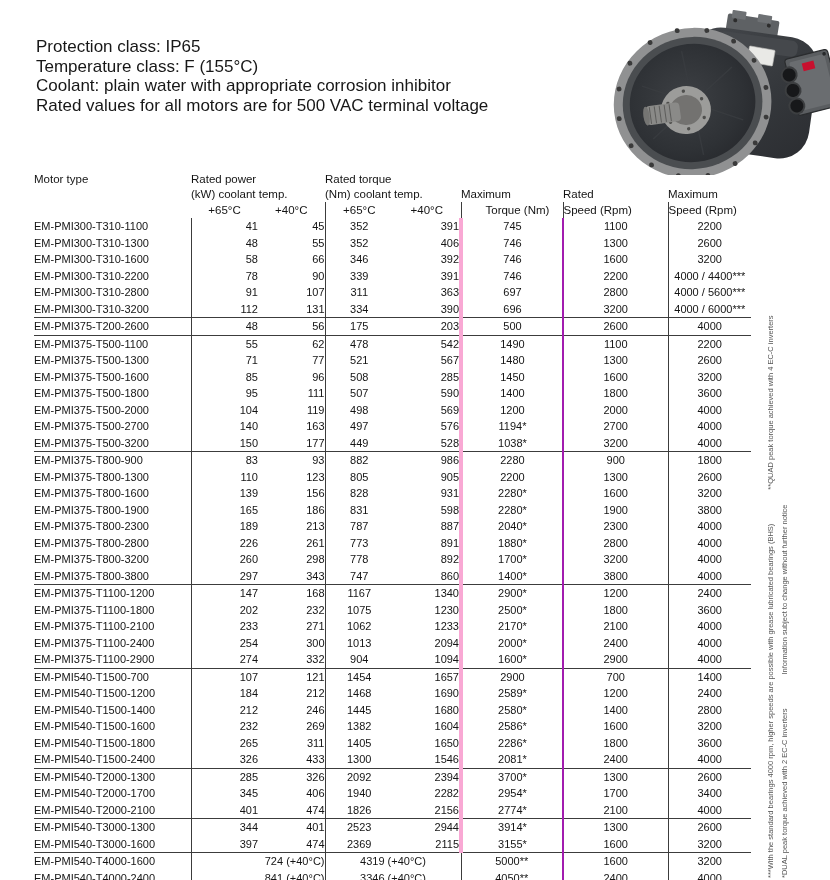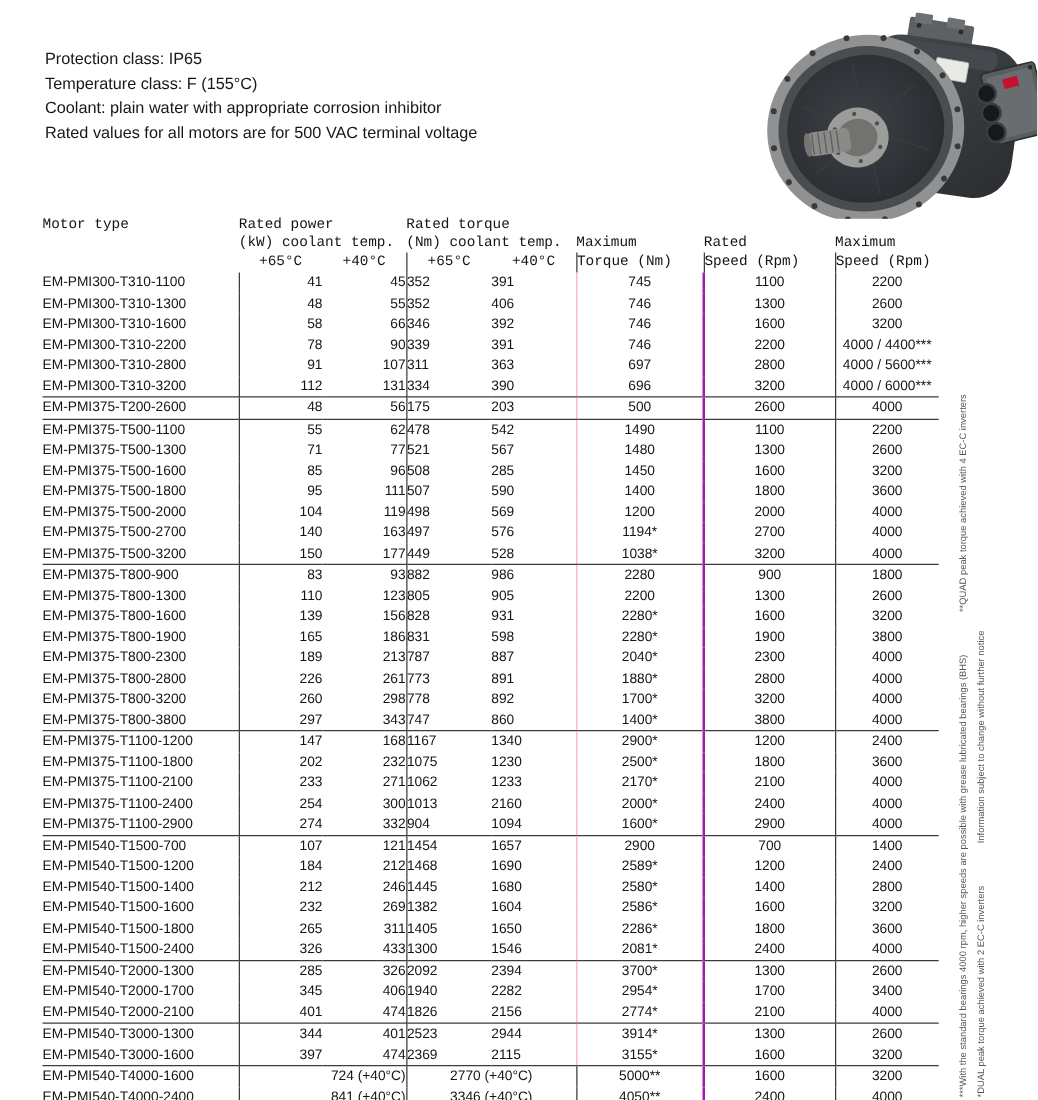--- a/index.html
+++ b/index.html
@@ -1,36 +1,36 @@
 <!DOCTYPE html>
 <html><head>
 <meta charset="utf-8">
 <style>
   html,body { margin:0; padding:0; background:#ffffff; }
   .page {
     position:relative; width:830px; height:880px; background:#ffffff;
     font-family:"Liberation Sans", sans-serif; color:#141414; overflow:hidden;
   }
   
-  .info-block { position:absolute; left:36px; top:37px; font-size:13px; line-height:19.5px; color:#171717; }
+  .info-block { position:absolute; left:36px; top:37px; font-size:17px; line-height:19.5px; color:#171717; }
   
   .motor-photo { position:absolute; left:598px; top:10px; width:232px; height:165px; }
   
   .spec-table-wrap { position:absolute; left:34px; top:172px; }
   table.spec { border-collapse:collapse; table-layout:fixed; width:717px; }
   table.spec th, table.spec td { padding:0; margin:0; font-weight:normal; white-space:nowrap; overflow:visible; }
-  thead th { font-size:11.5px; height:15px; line-height:15px; vertical-align:bottom; text-align:left; color:#141414;font-family:Liberation Mono, monospace; }
+  thead th { font-size:11.5px; height:15px; line-height:15px; vertical-align:bottom; text-align:left; color:#141414; }
   thead tr.h3 th { height:16px; line-height:16px;margin-top:28px; }
   tbody td { font-size:11px; height:16.5px; line-height:16.5px; color:#141414; }
   
   .c-type   { text-align:left;  padding-left:2px;  border-right:1px solid #3c3c3c; }
   .c-p65    { text-align:right; padding-right:20px; }
   .c-p40    { text-align:right; padding-right:20px; border-right:1px solid #3c3c3c; }
-  .c-t65    { text-align:left; padding-right:15px; }
-  .c-t40    { padding-right:28px; border-right:1px solid #f9a8d4; }
+  .c-t65    { text-align:center; padding-right:15px; }
+  .c-t40    { text-align:right; padding-right:28px; border-right:4px solid #f9a8d4; }
   .c-maxt   { text-align:center; padding-right:28px; border-right:2px solid #a21caf; }
   .c-rspeed { text-align:center; padding-right:50px; border-right:1px solid #3c3c3c; }
   .c-mspeed { text-align:center; padding-right:22px; }
   .c-pmerge { text-align:right; padding-right:20px; border-right:1px solid #3c3c3c; }
   .c-tmerge { text-align:center; padding-right:12px; border-right:1px solid #3c3c3c; }
   
   .h-left5  { padding-left:5px; }
   .h-maxt   { padding-left:4px; }
   .h-rspeed { padding-left:7px; }
   .h-mspeed { padding-left:6px; }
@@ -180,21 +180,21 @@
           <th class="h-maxt">Maximum</th>
           <th class="h-rspeed">Rated</th>
           <th class="h-mspeed">Maximum</th>
         </tr>
         <tr class="h3">
           <th></th>
           <th class="h-temp">+65°C</th>
           <th class="h-temp" style="border-right:1px solid #3c3c3c;">+40°C</th>
           <th class="h-temp">+65°C</th>
           <th class="h-temp" style="border-right:1px solid #3c3c3c;">+40°C</th>
-          <th class="h-maxt" style="border-right:1px solid #3c3c3c;">Torque (Nm)</th>
+          <th class="h-maxt" style="border-right:1px solid #3c3c3c;padding-left:24px;">Torque (Nm)</th>
           <th class="h-rspeed" style="border-right:1px solid #3c3c3c;">Speed (Rpm)</th>
           <th class="h-mspeed">Speed (Rpm)</th>
         </tr>
       </thead>
       <tbody id="spec-body">
           <tr>
             <td class="c-type">EM-PMI300-T310-1100</td>
             <td class="c-p65">41</td>
             <td class="c-p40">45</td>
             <td class="c-t65">352</td>
@@ -441,21 +441,21 @@
             <td class="c-t40">1233</td>
             <td class="c-maxt">2170*</td>
             <td class="c-rspeed">2100</td>
             <td class="c-mspeed">4000</td>
           </tr>
           <tr>
             <td class="c-type">EM-PMI375-T1100-2400</td>
             <td class="c-p65">254</td>
             <td class="c-p40">300</td>
             <td class="c-t65">1013</td>
-            <td class="c-t40">2160</td>
+            <td class="c-t40">2094</td>
             <td class="c-maxt">2000*</td>
             <td class="c-rspeed">2400</td>
             <td class="c-mspeed">4000</td>
           </tr>
           <tr class="group-end">
             <td class="c-type">EM-PMI375-T1100-2900</td>
             <td class="c-p65">274</td>
             <td class="c-p40">332</td>
             <td class="c-t65">904</td>
             <td class="c-t40">1094</td>
@@ -569,21 +569,21 @@
             <td class="c-p40">474</td>
             <td class="c-t65">2369</td>
             <td class="c-t40">2115</td>
             <td class="c-maxt">3155*</td>
             <td class="c-rspeed">1600</td>
             <td class="c-mspeed">3200</td>
           </tr>
           <tr>
             <td class="c-type">EM-PMI540-T4000-1600</td>
             <td class="c-pmerge" colspan="2">724 (+40°C)</td>
-            <td class="c-tmerge" colspan="2">2770 (+40°C)</td>
+            <td class="c-tmerge" colspan="2">4319 (+40°C)</td>
             <td class="c-maxt">5000**</td>
             <td class="c-rspeed">1600</td>
             <td class="c-mspeed">3200</td>
           </tr>
           <tr class="group-end">
             <td class="c-type">EM-PMI540-T4000-2400</td>
             <td class="c-pmerge" colspan="2">841 (+40°C)</td>
             <td class="c-tmerge" colspan="2">3346 (+40°C)</td>
             <td class="c-maxt">4050**</td>
             <td class="c-rspeed">2400</td>

